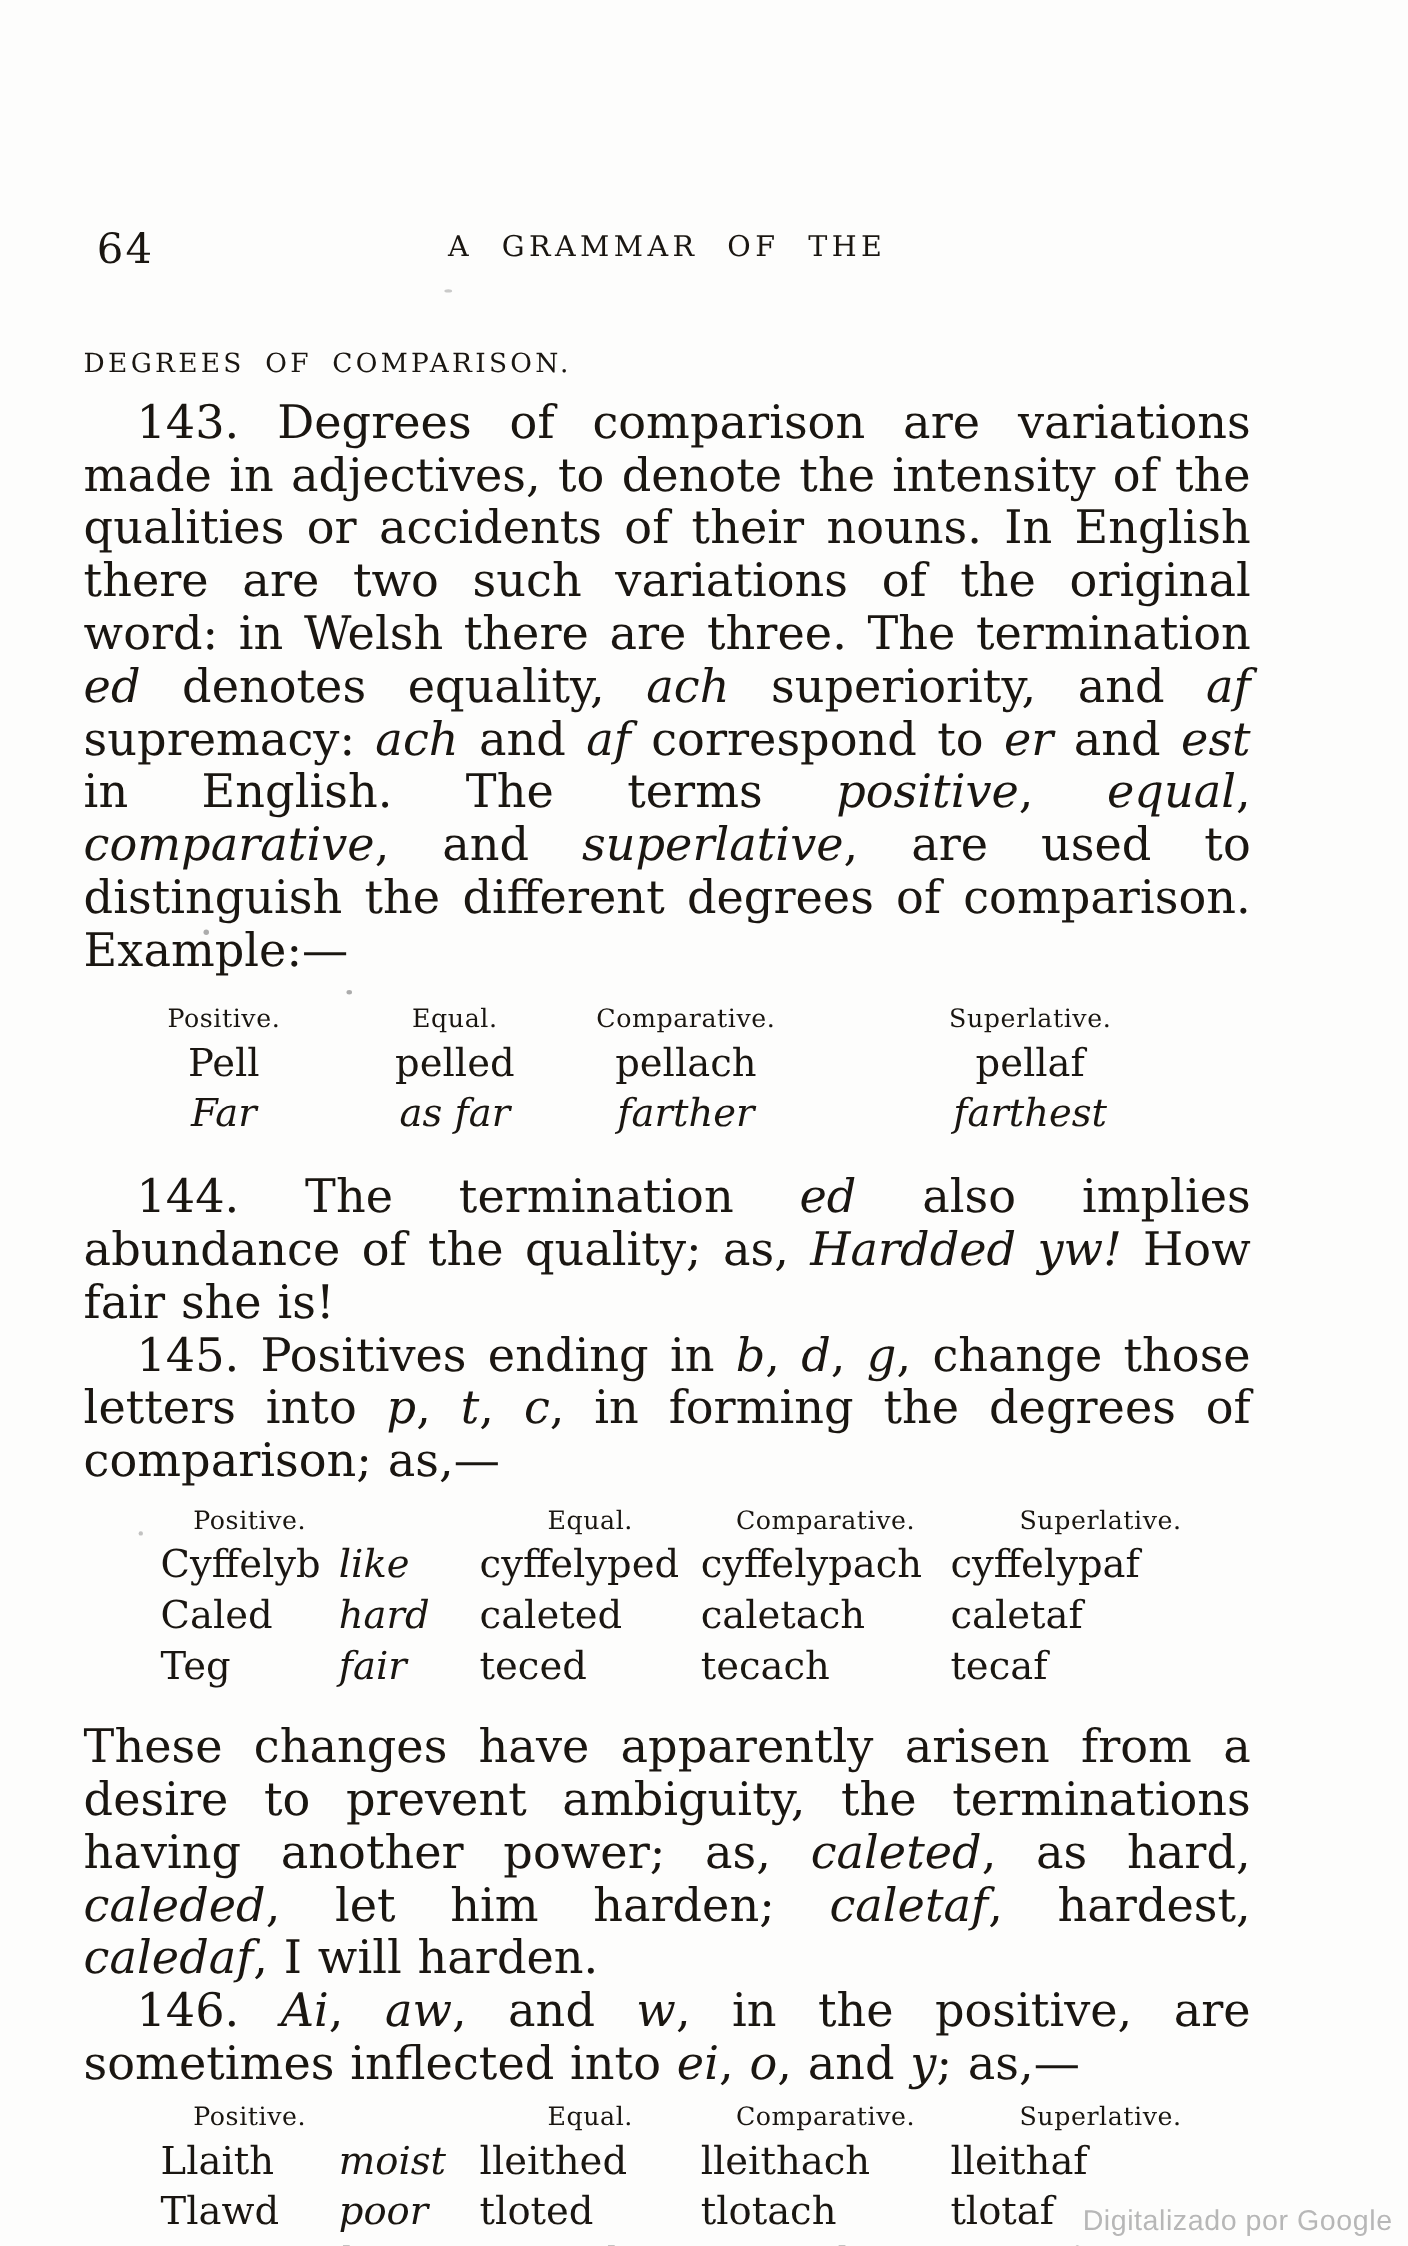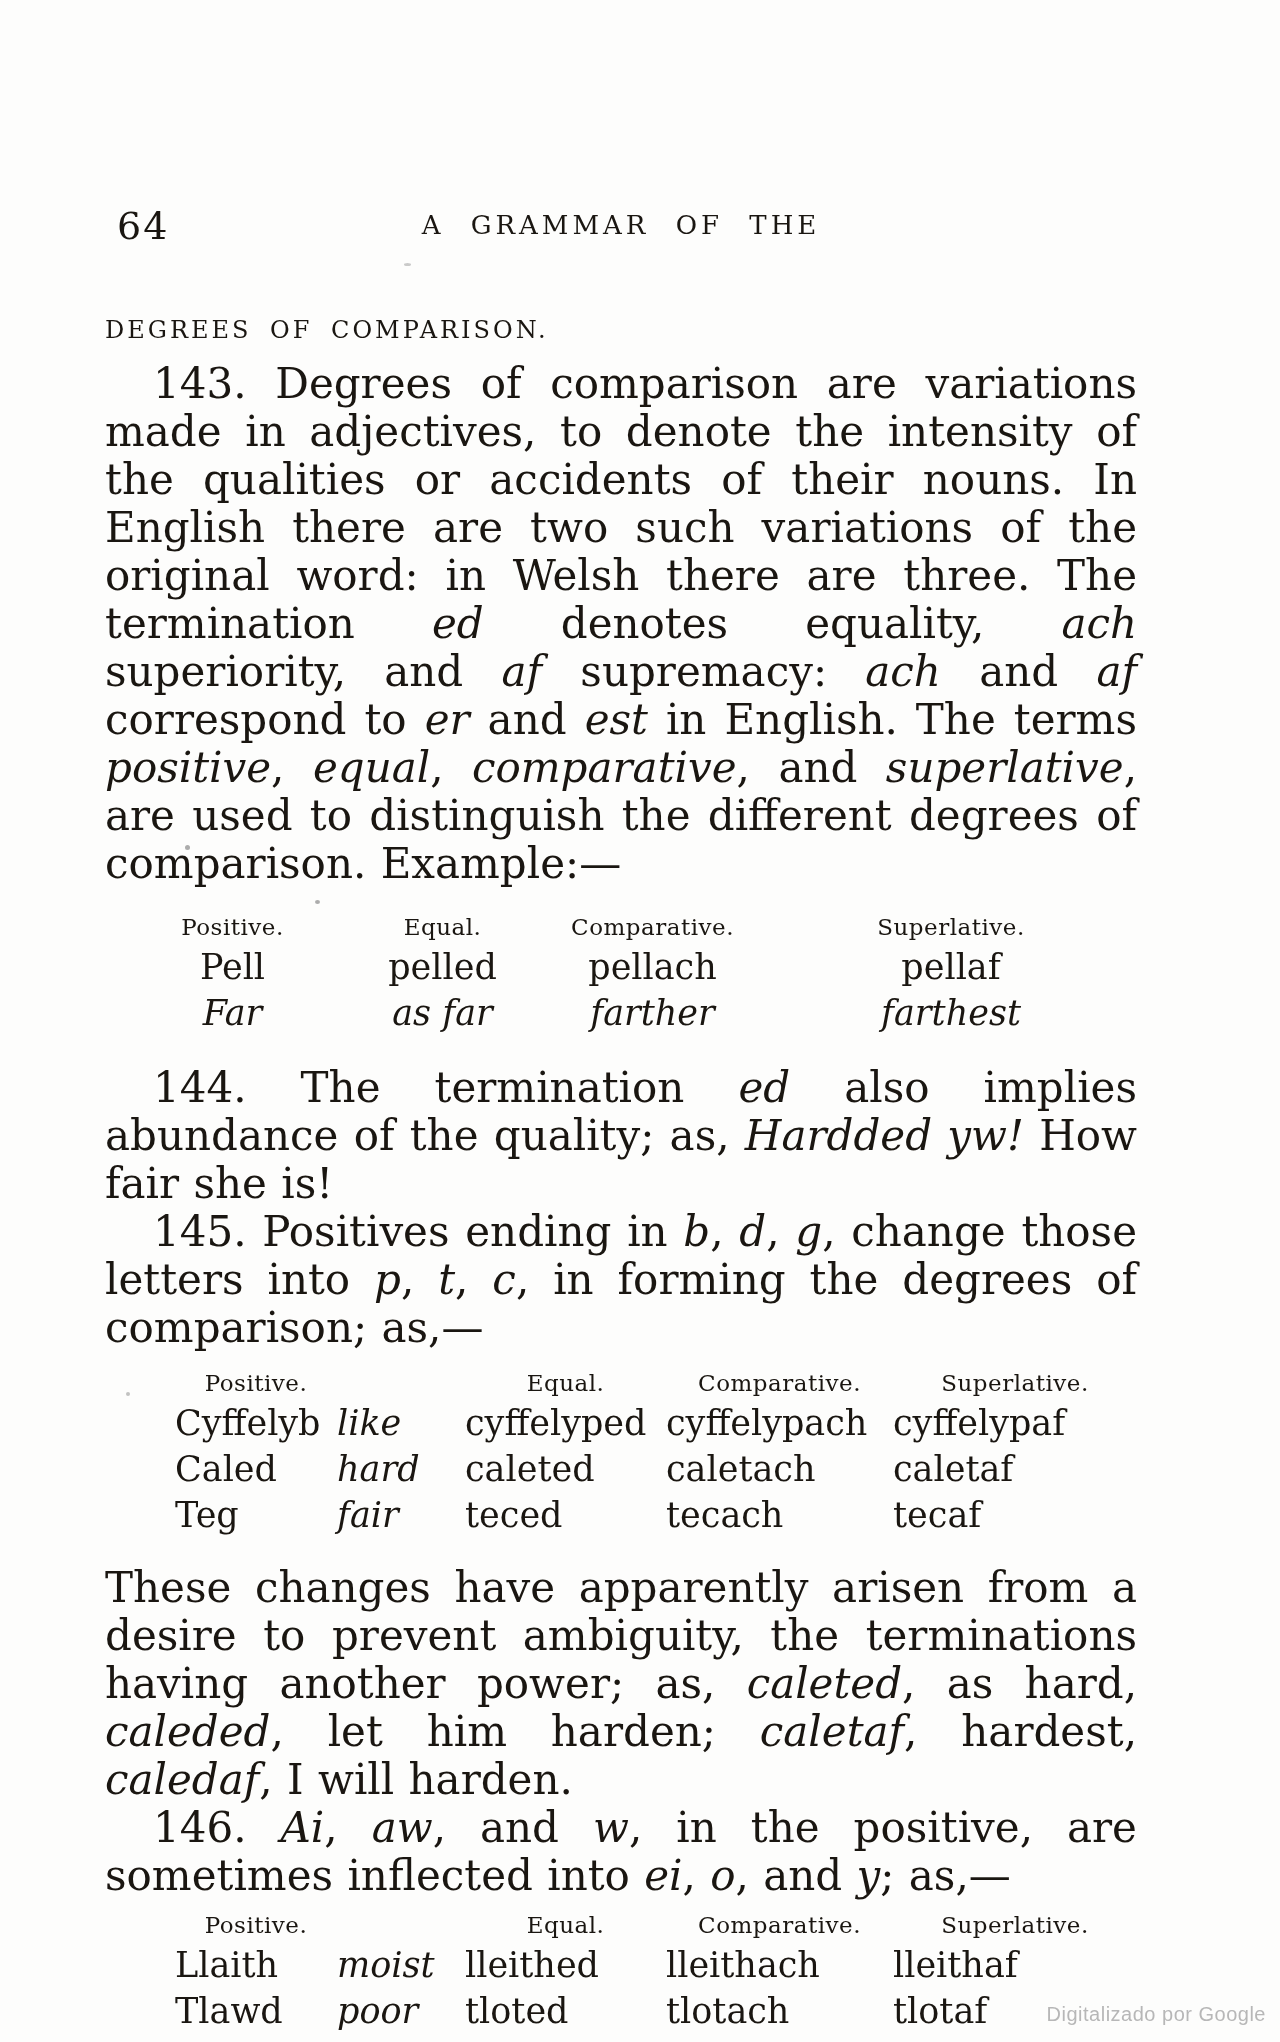--- a/index.html
+++ b/index.html
@@ -1,21 +1,21 @@
 <!DOCTYPE html>
 <html><head>
 <meta charset="utf-8">
 <title>A Grammar of the Welsh Language — p. 64</title>
 <style>
   html,body{margin:0;padding:0;background:#ffffff;}
   .page{
     position:relative;
     width:1280px;height:2042px;
     box-sizing:border-box;
-    padding:210px 143px 0 105px;
+    padding:210px 143px 0 76px;
     background:#fdfdfc;
     font-family:"DejaVu Serif","Liberation Serif",serif;
     color:#1a1611;
     overflow:hidden;
   }
   .running-header{position:relative;height:36px;}
   .page-num{position:absolute;left:12px;top:-6px;font-size:38px;letter-spacing:2px;}
   .running-title{display:block;text-align:center;font-size:26px;letter-spacing:4px;word-spacing:14px;}
   .section-heading{margin:70px 0 0;font-size:24px;font-weight:normal;letter-spacing:3px;word-spacing:8px;}
   .para{margin:16px 0 0;font-size:42px;line-height:48px;text-align:justify;word-spacing:1px;}
@@ -29,21 +29,21 @@
   .t1 .th,.t1 .td{text-align:center;}
   .t2,.t3{padding-left:70px;grid-template-columns:162px 128px 201px 227px 1fr;}
   .t2{margin:14px 0 26px;}
   .t3{margin:8px 0 0;}
   .t2 .th,.t3 .th{text-align:center;}
   .t2 .td,.t3 .td{text-align:left;}
   .gloss{font-style:italic;}
   .watermark{
     position:absolute;top:2003px;right:14px;
     font-family:"Liberation Sans","DejaVu Sans",sans-serif;
-    font-size:20px;color:#b7b7b7;letter-spacing:0.5px;
+    font-size:26px;color:#b7b7b7;letter-spacing:0.5px;
   }
   .speck{position:absolute;background:#6a6a6a;border-radius:50%;opacity:.55;}
   .s1{left:185px;top:845px;width:5px;height:5px;}
   .s2{left:315px;top:900px;width:5px;height:4px;}
   .s3{left:404px;top:263px;width:7px;height:3px;opacity:.35;}
   .s4{left:126px;top:1392px;width:4px;height:4px;opacity:.4;}
 </style>
 </head>
 <body>
 

